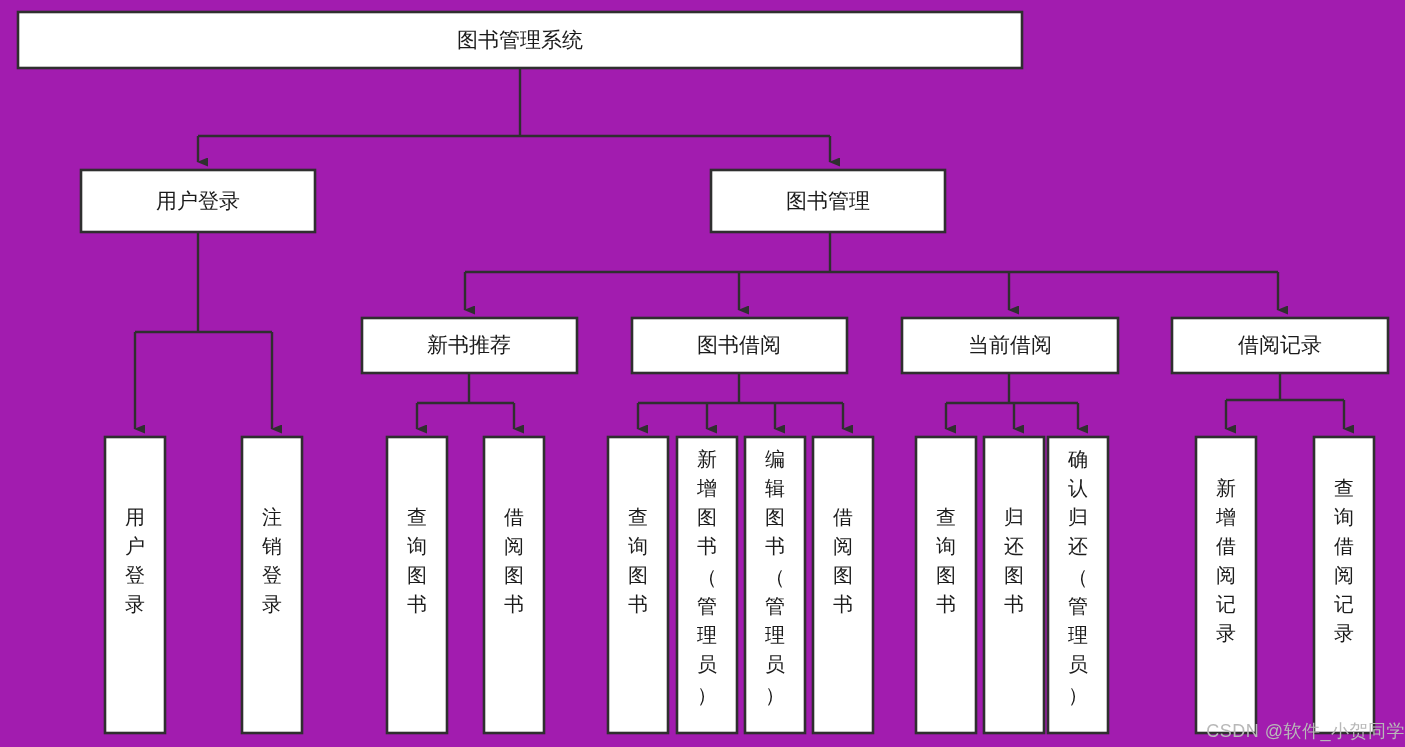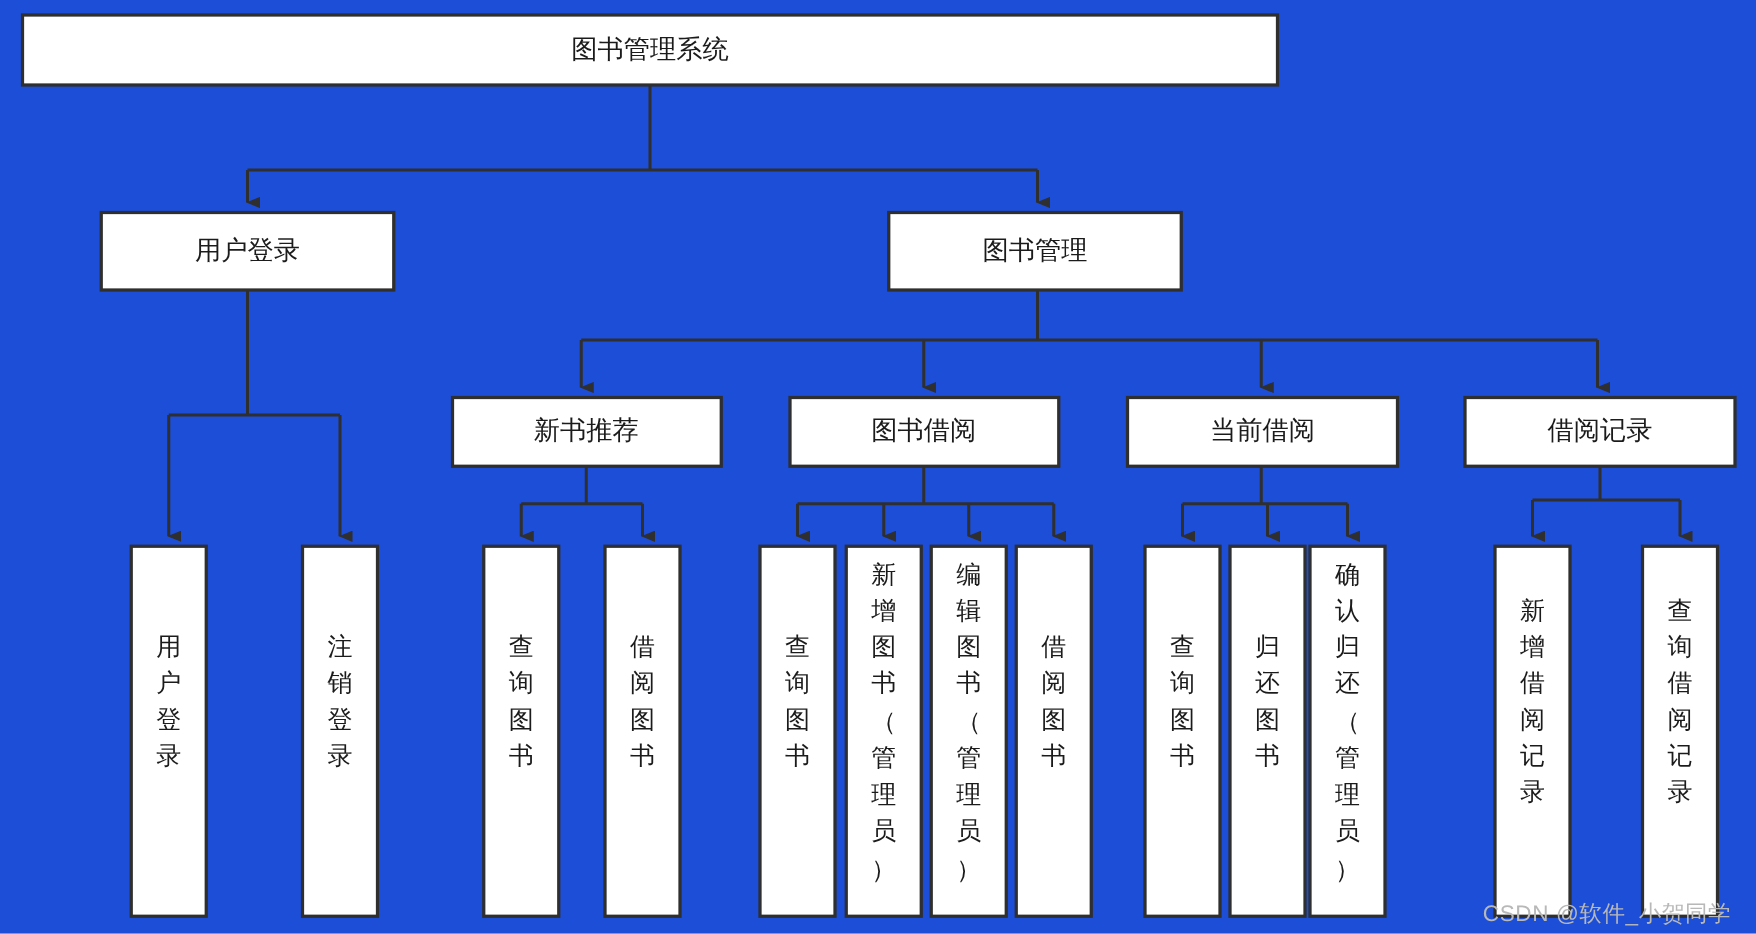--- a/index.html
+++ b/index.html
@@ -4,21 +4,21 @@
 <style>
   html, body {
     margin: 0;
     padding: 0;
     background: #ffffff;
   }
   #canvas-wrap {
     position: relative;
     width: 1405px;
     height: 747px;
-    background: #1d4ed8;
+    background: #a21caf;
     overflow: hidden;
     font-family: "Liberation Sans", "DejaVu Sans", sans-serif;
   }
   svg.diagram {
     position: absolute;
     left: 0;
     top: 0;
     width: 1405px;
     height: 747px;
   }
@@ -41,21 +41,21 @@
     dominant-baseline: middle;
   }
   .node-label-v {
     font-family: "Liberation Sans", "DejaVu Sans", sans-serif;
     font-size: 20px;
     fill: #1b1b1b;
     text-anchor: middle;
   }
   .watermark {
     position: absolute;
-    right: 20px;
+    right: 0;
     bottom: 4px;
     font-family: "Liberation Sans", "DejaVu Sans", sans-serif;
     font-size: 18px;
     color: #b8b8b8;
     letter-spacing: 0.5px;
     white-space: nowrap;
     user-select: none;
   }
 </style>
 </head>

